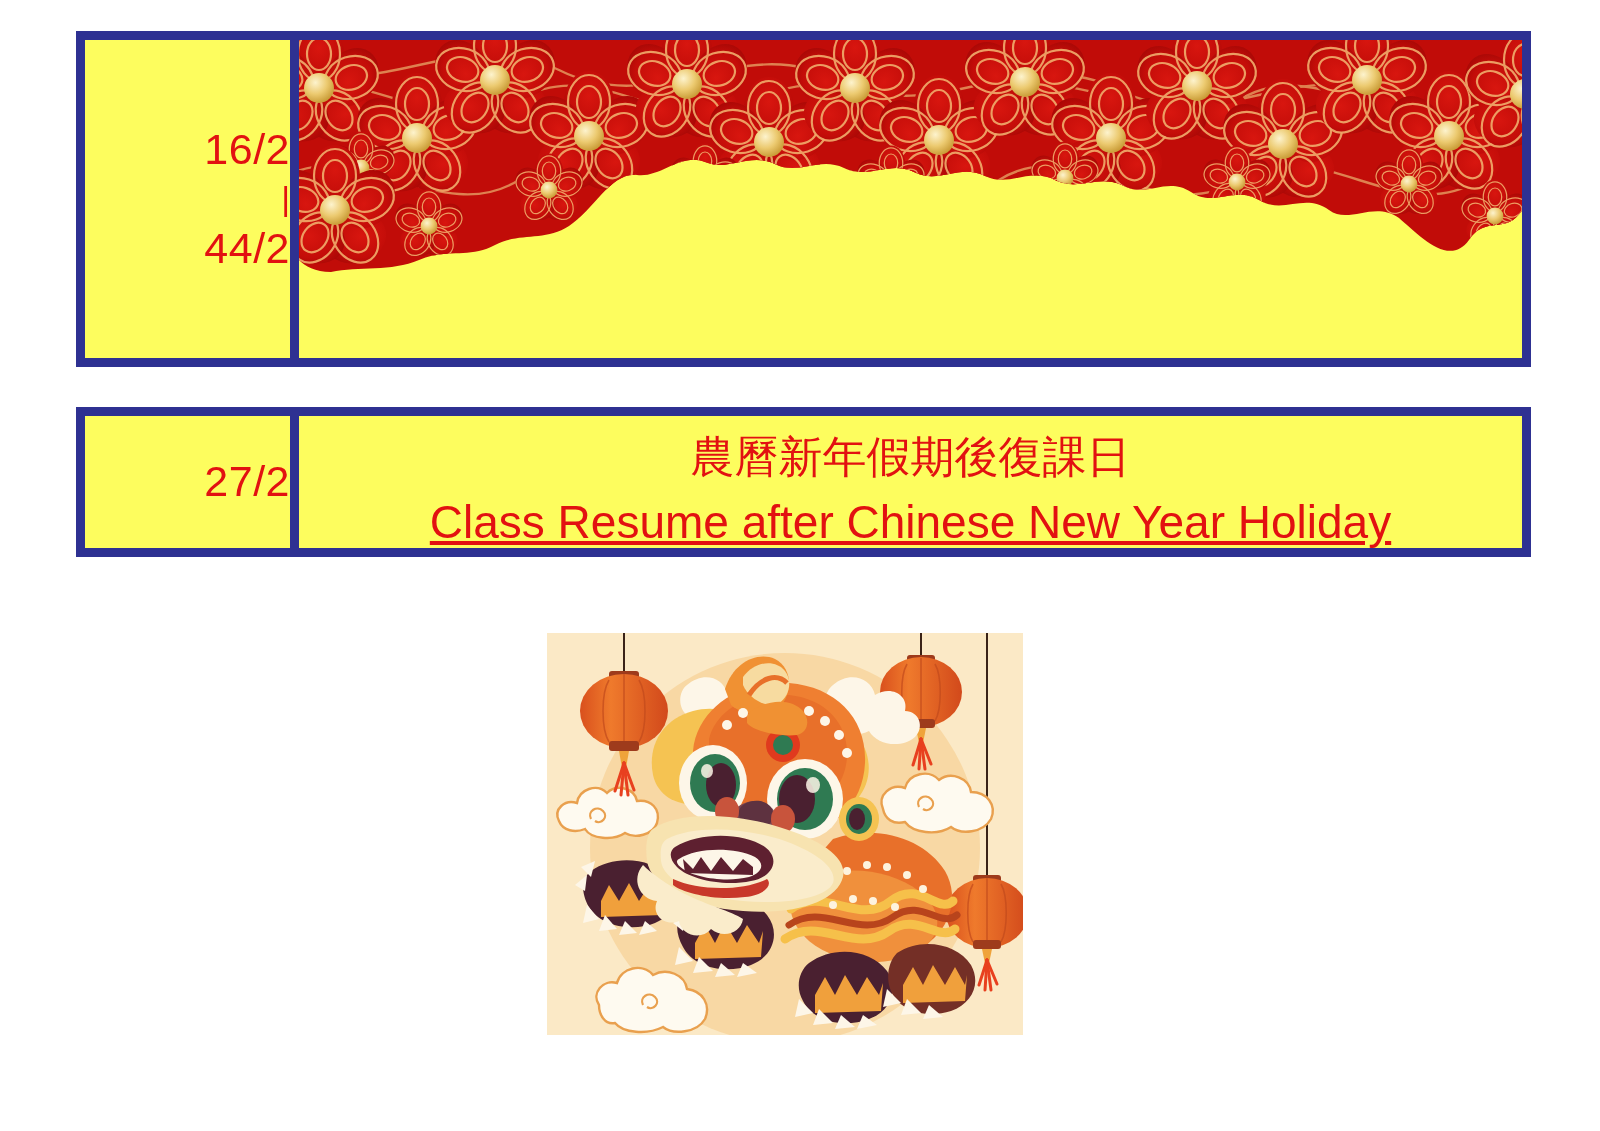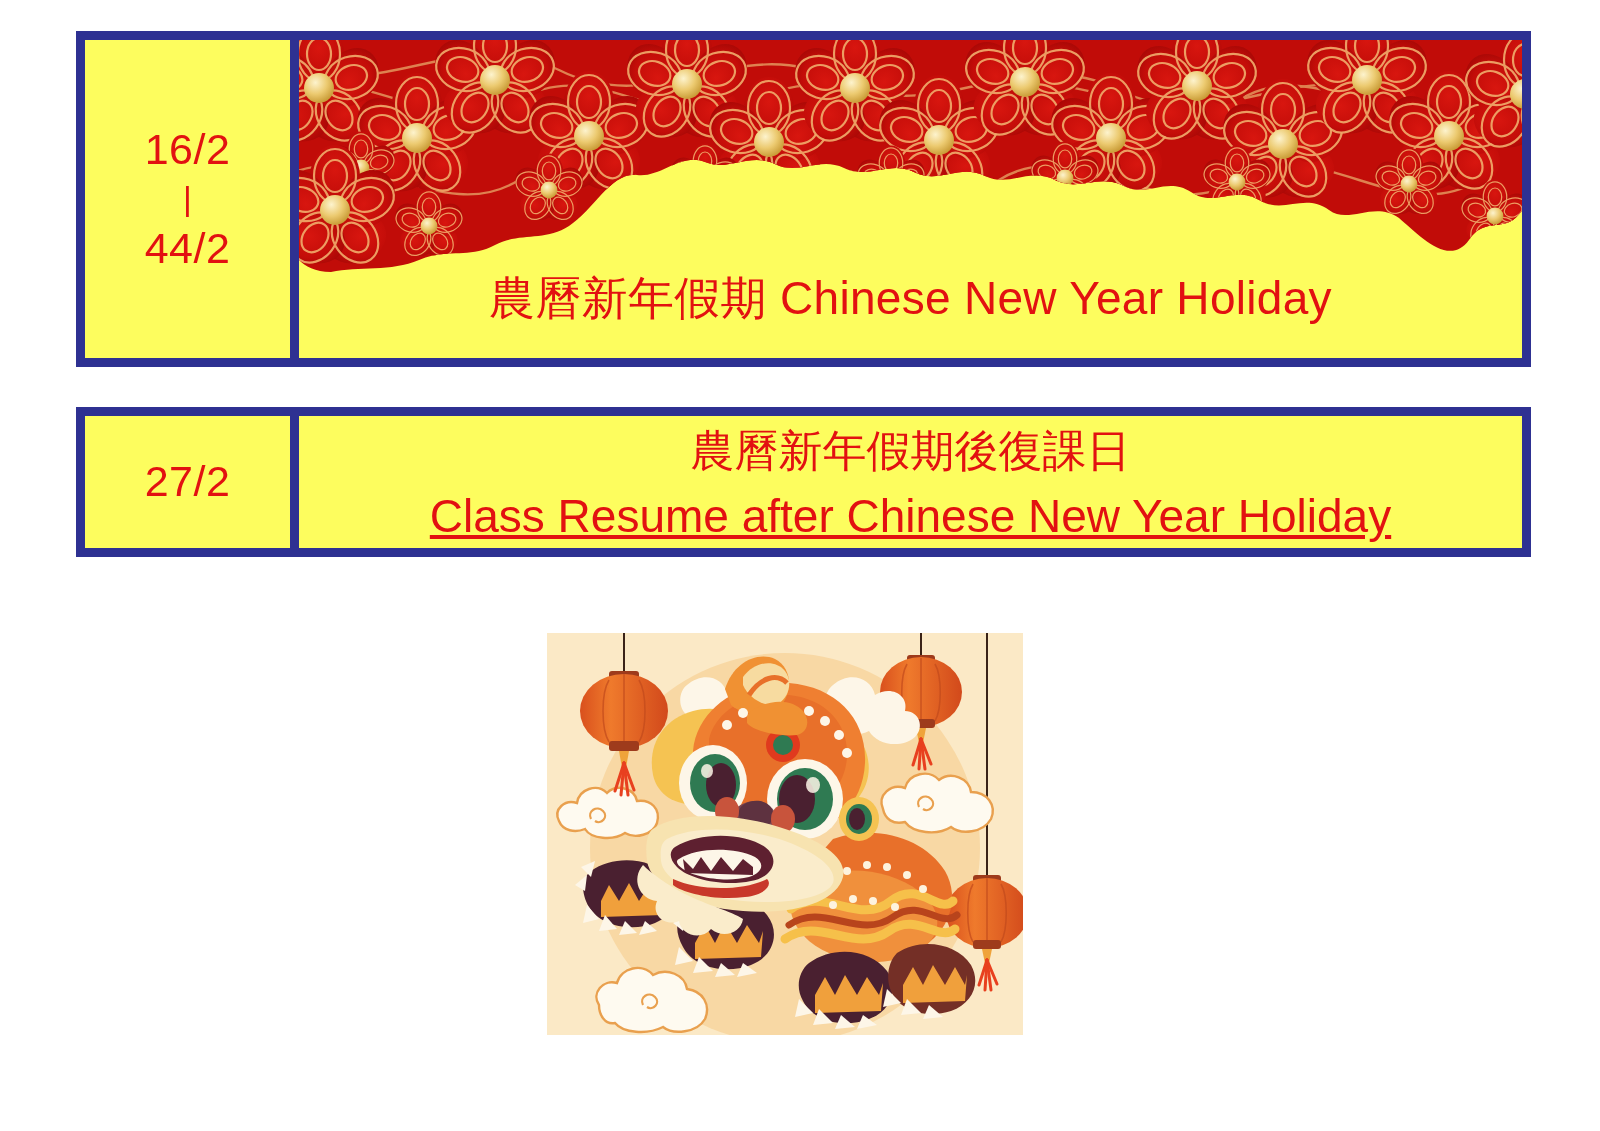--- a/index.html
+++ b/index.html
@@ -35,21 +35,21 @@
     top: 407px;
     width: 1455px;
     height: 150px;
   }
 
   .date-cell {
     background: #fdfd5e;
     box-sizing: border-box;
     display: flex;
     flex-direction: column;
-    align-items: center;
+    align-items: flex-end;
     justify-content: center;
     flex: 0 0 205px;
     color: #e21111;
   }
   #table-row-1 .date-cell { flex-basis: 205px; }
   #table-row-2 .date-cell { flex-basis: 205px; }
 
   .date-line {
     font-size: 43px;
     line-height: 1.42;
@@ -97,21 +97,21 @@
     font-size: 46px;
     color: #e21111;
     margin-bottom: 28px;
     white-space: nowrap;
     letter-spacing: 0.3px;
   }
   .row1-text .cn { font-family: "DejaVu Sans", sans-serif; }
 
   
   #table-row-2 .content-cell {
-    justify-content: center;
+    justify-content: flex-end;
     padding-top: 4px;
   }
   .row2-line-cn {
     font-size: 44px;
     color: #e21111;
     font-family: "DejaVu Sans", sans-serif;
     line-height: 1.1;
     margin-bottom: 16px;
   }
   .row2-line-en {
@@ -260,23 +260,20 @@
             <use href="#blossom" x="0" y="0" transform="translate(1226,54)"></use>
 
             <use href="#blossom" x="0" y="0" transform="translate(36,170)"></use>
             <use href="#blossom-sm" x="0" y="0" transform="translate(130,186)"></use>
             <use href="#blossom-sm" x="0" y="0" transform="translate(1196,176)"></use>
           </g>
         </g>
       </svg>
     </div>
 
-    <div class="row1-text">
-      <span class="cn">農曆新年假期</span><span>&nbsp;</span><span>Chinese New Year Holiday</span>
-    </div>
 
   </div>
 </div>
 
 <div class="notice-table" id="table-row-2">
 
   <div class="date-cell">
     <span class="date-line">27/2</span>
   </div>
 

